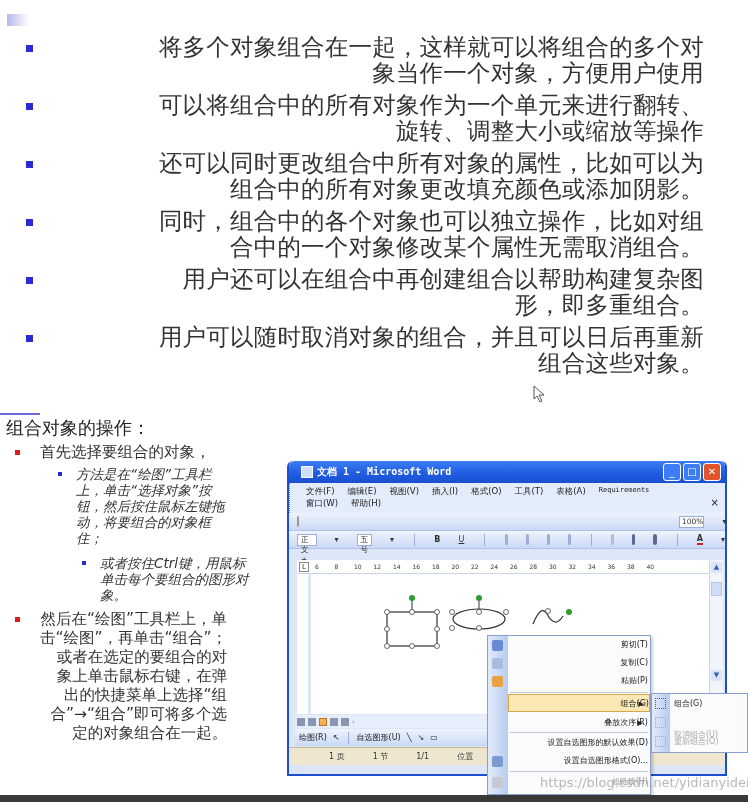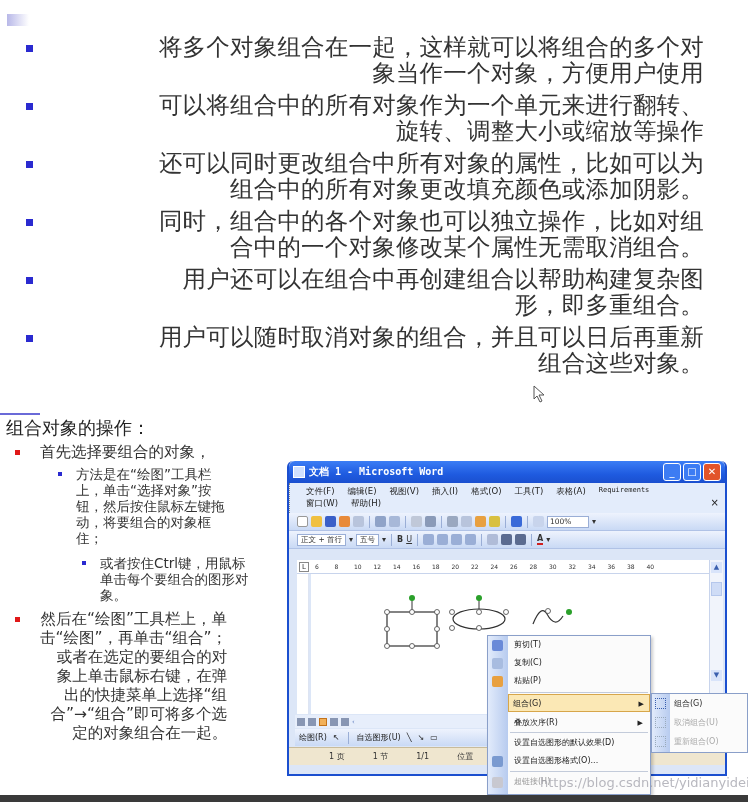--- a/index.html
+++ b/index.html
@@ -15,37 +15,37 @@
   .top-list .bullet { position: absolute; left: 2px; top: 11px; width: 7px; height: 7px; background: #2a2ad0; }
 
   .cursor { position: absolute; left: 533px; top: 385px; width: 14px; height: 18px; }
 
   .divider { position: absolute; left: 0; top: 413px; width: 40px; height: 2px; background: #6a6ad8; }
 
   
   .sec-title { position: absolute; left: 6px; top: 416px; font-family: "DejaVu Sans", sans-serif; font-size: 18px; color: #222; }
   .lvl1 { position: absolute; left: 40px; font-family: "DejaVu Sans", sans-serif; font-size: 15.5px; line-height: 19px; color: #333; }
   .lvl1 .rb { position: absolute; left: -25px; top: 7px; width: 5px; height: 5px; background: #e01818; }
-  .lvl2 { position: absolute; left: 76px; font-family: "DejaVu Sans", sans-serif; font-size: 13.5px; line-height: 16px; color: #333; }
+  .lvl2 { position: absolute; left: 76px; font-family: "DejaVu Sans", sans-serif; font-size: 13.5px; line-height: 16px; color: #333; font-style: italic; }
   .lvl2 .bb { position: absolute; left: -18px; top: 6px; width: 4px; height: 4px; background: #2a2ad0; }
 
   
   .win { position: absolute; left: 287px; top: 461px; width: 440px; height: 315px; background: #dce6f7; border: 2px solid #1b4fcf; border-top: none; border-radius: 6px 6px 0 0; }
-  .titlebar { height: 22px; background: linear-gradient(#3b7df5, #1f5be0 60%, #1a4fcf); border-radius: 6px 6px 0 0; display: flex; align-items: center; padding-left: 4px; }
+  .titlebar { height: 22px; background: linear-gradient(#3b7df5, #1f5be0 60%, #1a4fcf); border-radius: 6px 6px 0 0; display: flex; align-items: center; padding-left: 12px; }
   .titlebar .doc-icon { width: 12px; height: 12px; background: #cfe0ff; border: 1px solid #fff; margin-right: 4px; }
   .titlebar .title { color: #fff; font-family: "DejaVu Sans Mono", monospace; font-size: 10px; font-weight: bold; }
   .win-btns { position: absolute; right: 4px; top: 2px; display: flex; gap: 2px; }
   .win-btns span { width: 18px; height: 18px; border: 1px solid #fff; border-radius: 3px; background: #3d7cf3; color: #fff; font-size: 10px; text-align: center; line-height: 16px; font-family: "DejaVu Sans", sans-serif; }
   .win-btns .close { background: #e2542b; }
 
   .menubar { height: 30px; background: #e3ecfb; padding: 3px 6px 0 16px; font-family: "DejaVu Sans", sans-serif; font-size: 8.5px; color: #222; position: relative; border-left: 1px dotted #888; }
   .menubar .row { display: flex; gap: 13px; height: 12px; }
   .menubar .close-x { position: absolute; right: 6px; top: 14px; font-size: 10px; }
 
-  .toolbar { height: 18px; background: linear-gradient(#eef3fd, #c9d9f5); border-bottom: 1px solid #b0c2e6; display: flex; align-items: center; padding-left: 8px; gap: 3px; font-family: "DejaVu Sans", sans-serif; font-size: 8px; color: #333; }
+  .toolbar { height: 18px; background: linear-gradient(#eef3fd, #c9d9f5); border-bottom: 1px solid #b0c2e6; display: flex; align-items: center; padding-left: 8px; gap: 18px; font-family: "DejaVu Sans", sans-serif; font-size: 8px; color: #333; }
   .tb-ico { width: 11px; height: 11px; border-radius: 2px; }
   .sep { width: 1px; height: 12px; background: #9aaed6; margin: 0 2px; }
   .zoom-box { width: 42px; height: 12px; background: #fff; border: 1px solid #9aaed6; font-size: 7.5px; padding-left: 2px; line-height: 10px; }
   .style-box { background: #fff; border: 1px solid #9aaed6; height: 12px; line-height: 10px; font-size: 7.5px; padding: 0 3px; }
 
   .ruler { position: absolute; left: 8px; top: 99px; width: 412px; height: 14px; background: #fff; border-bottom: 1px solid #c8d4ec; font-family: "DejaVu Sans", sans-serif; font-size: 6px; color: #333; }
   .ruler .tab-mark { position: absolute; left: 2px; top: 2px; width: 10px; height: 10px; border: 1px solid #888; font-size: 7px; line-height: 8px; text-align: center; }
   .ruler .ticks { position: absolute; left: 18px; top: 3px; display: flex; gap: 0; }
   .ruler .ticks span { width: 19.5px; text-align: left; }
 
@@ -56,21 +56,21 @@
   .vscroll .up { top: 2px; } .vscroll .down { top: 110px; }
   .vscroll .thumb { position: absolute; left: 1px; top: 22px; width: 11px; height: 14px; background: #cfdcf6; border: 1px solid #b5c7ec; }
 
   .viewbar { position: absolute; left: 6px; top: 254px; width: 420px; height: 13px; background: #e7eefb; display: flex; align-items: center; gap: 3px; padding-left: 2px; font-size: 7px; }
   .viewbar span { width: 8px; height: 8px; background: #8896b3; }
   .viewbar .active { background: #f2b15a; border: 1px solid #c3731b; }
   .drawbar { position: absolute; left: 6px; top: 268px; width: 420px; height: 17px; background: linear-gradient(#eef3fd, #c9d9f5); display: flex; align-items: center; gap: 6px; padding-left: 4px; font-family: "DejaVu Sans", sans-serif; font-size: 8px; color: #222; }
   .statusbar { position: absolute; left: 0px; top: 286px; width: 436px; height: 18px; background: #efe6cf; display: flex; align-items: center; gap: 28px; padding-left: 40px; font-family: "DejaVu Sans", sans-serif; font-size: 8px; color: #333; border-top: 1px solid #c8bb9a; }
 
   
-  .ctx { position: absolute; left: 487px; top: 635px; width: 164px; height: 160px; background: #fbfbfb; border: 1px solid #8a9fc9; box-shadow: 2px 2px 3px rgba(0,0,0,0.2); font-family: "DejaVu Sans", sans-serif; font-size: 8px; color: #222; }
+  .ctx { position: absolute; left: 487px; top: 635px; width: 164px; height: 160px; background: #fbfbfb; border: 1px solid #8a9fc9; box-shadow: 2px 2px 3px rgba(0,0,0,0.2); font-family: "DejaVu Sans", sans-serif; font-size: 8px; color: #222; text-align: right; }
   .ctx .rail { position: absolute; left: 0; top: 0; width: 20px; height: 100%; background: linear-gradient(to right, #e2ebfb, #b7cbef); }
   .ctx .item { position: absolute; left: 22px; height: 18px; line-height: 18px; width: 138px; padding-left: 4px; }
   .ctx .item.sel { left: 20px; width: 142px; background: #fbe8b5; border: 1px solid #d7a64a; }
   .ctx .arrow { position: absolute; right: 5px; top: 0; font-size: 7px; }
   .ctx .divl { position: absolute; left: 22px; width: 138px; height: 1px; background: #c3cbda; }
   .ctx .ico { position: absolute; left: 4px; width: 11px; height: 11px; border-radius: 2px; }
 
   .submenu { position: absolute; left: 651px; top: 693px; width: 97px; height: 60px; background: #fbfbfb; border: 1px solid #8a9fc9; font-family: "DejaVu Sans", sans-serif; font-size: 8px; }
   .submenu .rail { position: absolute; left: 0; top: 0; width: 18px; height: 100%; background: linear-gradient(to right, #e2ebfb, #b7cbef); }
   .submenu .sitem { position: absolute; left: 22px; height: 18px; line-height: 18px; }
@@ -331,19 +331,19 @@
   <div class="divl" style="top:135px"></div>
   <span class="ico" style="top:141px;background:#c8c8d0"></span>
   <div class="item" style="top:137px;color:#999">超链接(H)</div>
 </div>
 
 <div class="submenu">
   <div class="rail"></div>
   <span class="ico" style="position:absolute;left:3px;top:4px;width:11px;height:11px;border:1px dotted #3a5fae"></span>
   <div class="sitem" style="top:1px">组合(G)</div>
   <span class="ico" style="position:absolute;left:3px;top:23px;width:11px;height:11px;border:1px dotted #9ab"></span>
-  <div class="sitem dim" style="top:20px">取消组合(U)</div>
+  <div class="sitem dim" style="top:32px">取消组合(U)</div>
   <span class="ico" style="position:absolute;left:3px;top:42px;width:11px;height:11px;border:1px dotted #9ab"></span>
   <div class="sitem dim" style="top:39px">重新组合(O)</div>
 </div>
 
 <div class="watermark">https://blog.csdn.net/yidianyidei</div>
 <div class="bottom-bar"></div>
 
 </body></html>

